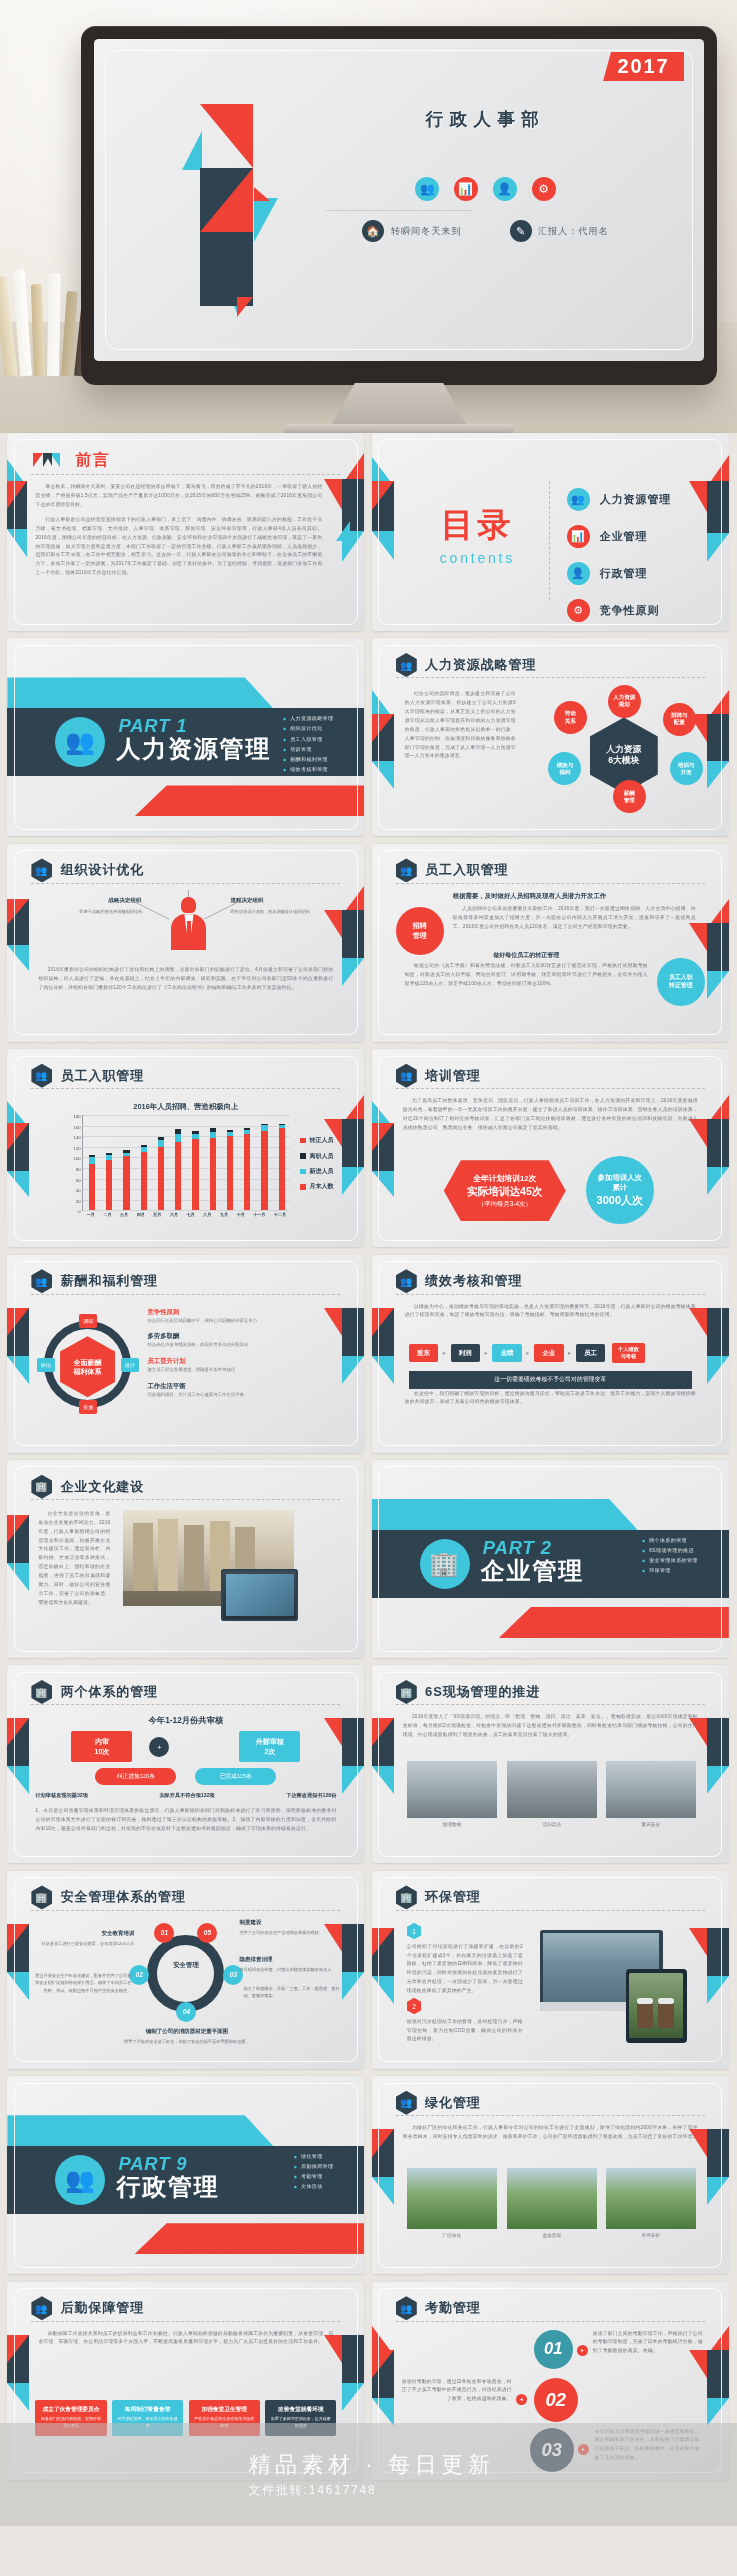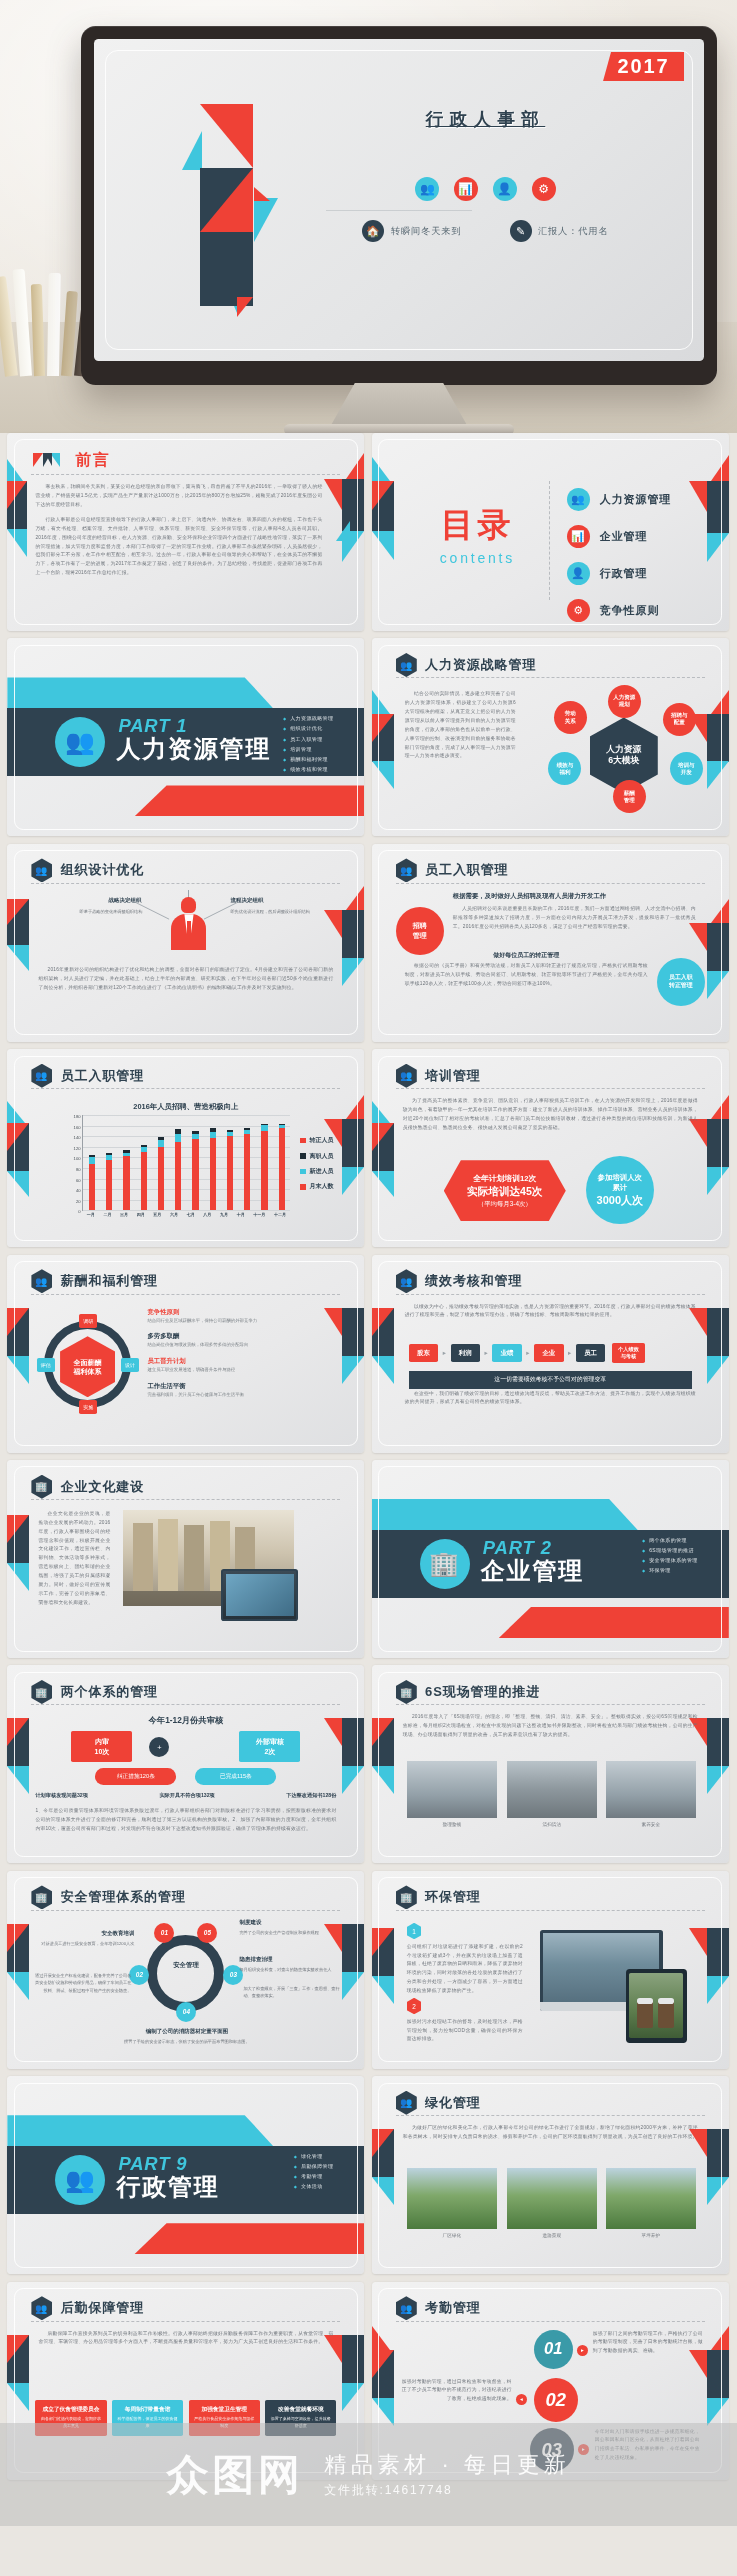--- a/index.html
+++ b/index.html
@@ -65,21 +65,20 @@
   
   .mark { position:absolute; }
   .tri { position:absolute; width:0; height:0; }
 
   .hero-title-wrap {
     position:absolute; left:198px; top:68px; width:387px; text-align:center;
   }
   .hero-sub {
     font-size:17.5px; font-weight:bold; letter-spacing:6.4px; color:#2f4250;
     text-shadow:0.9px 0.9px 0 rgba(255,255,255,.9);
-    text-decoration:underline;
   }
   .hero-main {
     margin-top:1.8px;
     font-size:35px; font-weight:bold; letter-spacing:2.8px;
     color:#2f4250; text-shadow:1.8px 1.8px 0 rgba(255,255,255,.85);
   }
   .hero-year {
     position:absolute; right:20px; top:13px;
     background:#ef4136; color:#fff; font-weight:bold; font-size:20px;
     padding:2.8px 14.7px 3.7px; letter-spacing:1.8px;
@@ -1131,19 +1130,18 @@
 
       <div class="num-circle" style="left:158px;top:146px;width:44px;height:44px;background:#2f4250;font-size:18.4px;">03</div>
       <div class="arrow-dot" style="left:206px;top:162px;">▸</div>
       <p class="body-text" style="left:223px;right:26px;top:146px;text-align:left;">今年对出入门和请假手续也进一步规范和细化，因公和因私出门区分化，从而杜绝了打着因公出门招牌去干私活、办私事的事件，今年在集中查处了几次违纪现象。</p>
     </div>
   </div>
 
 </div>
 
 <div class="watermark">
-  <span class="wm-logo">众图网</span>
   <span class="wm-right">
     <span class="wm-slogan">精品素材 · 每日更新</span>
     <span class="wm-code">文件批转:14617748</span>
   </span>
 </div>
 
 
 </body></html>

